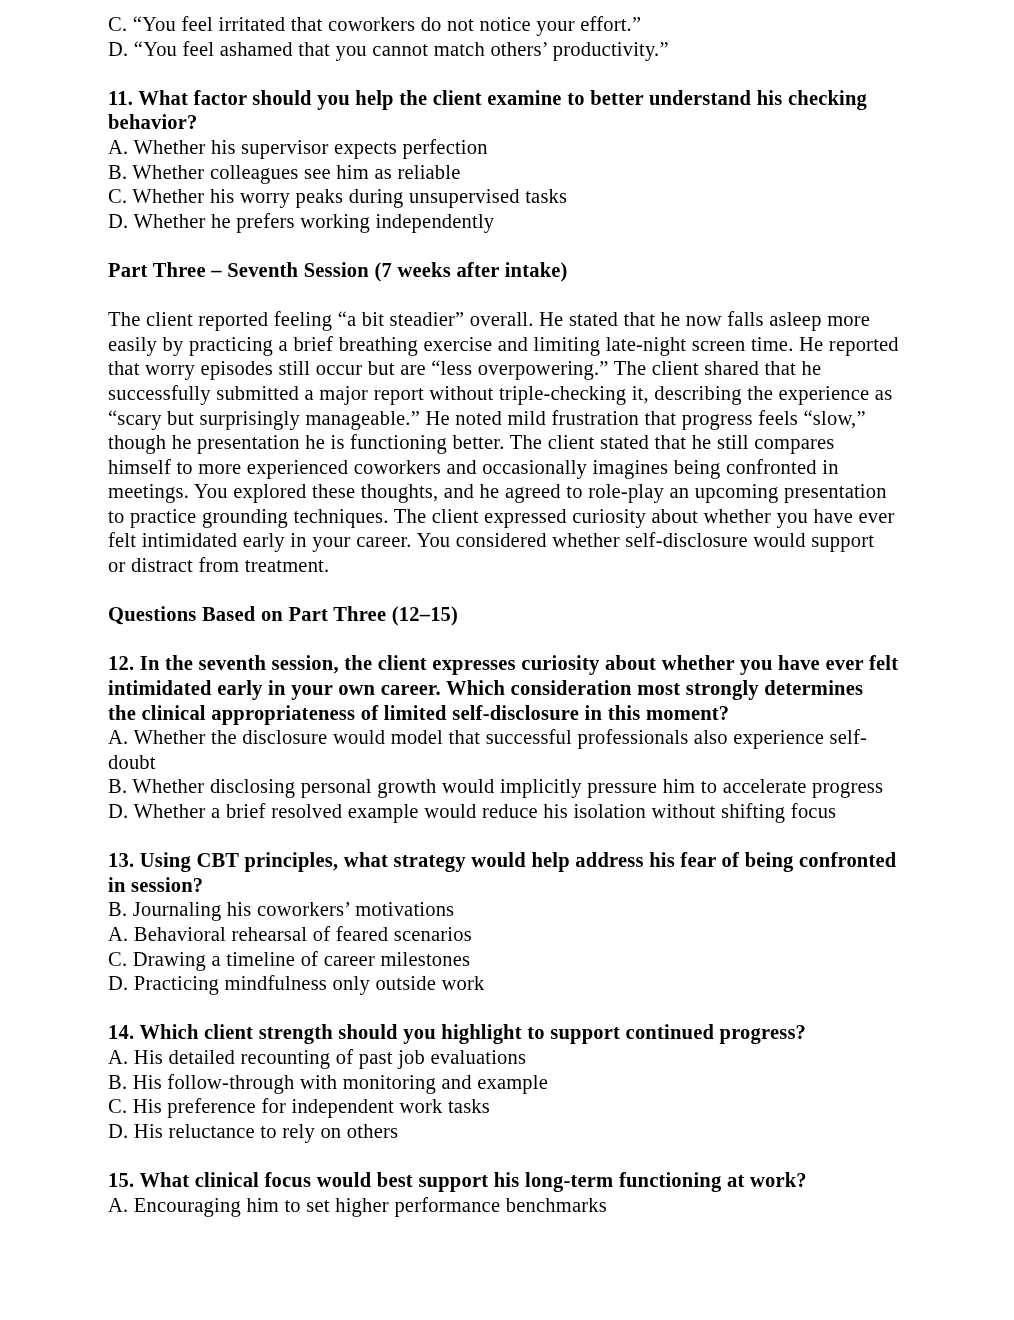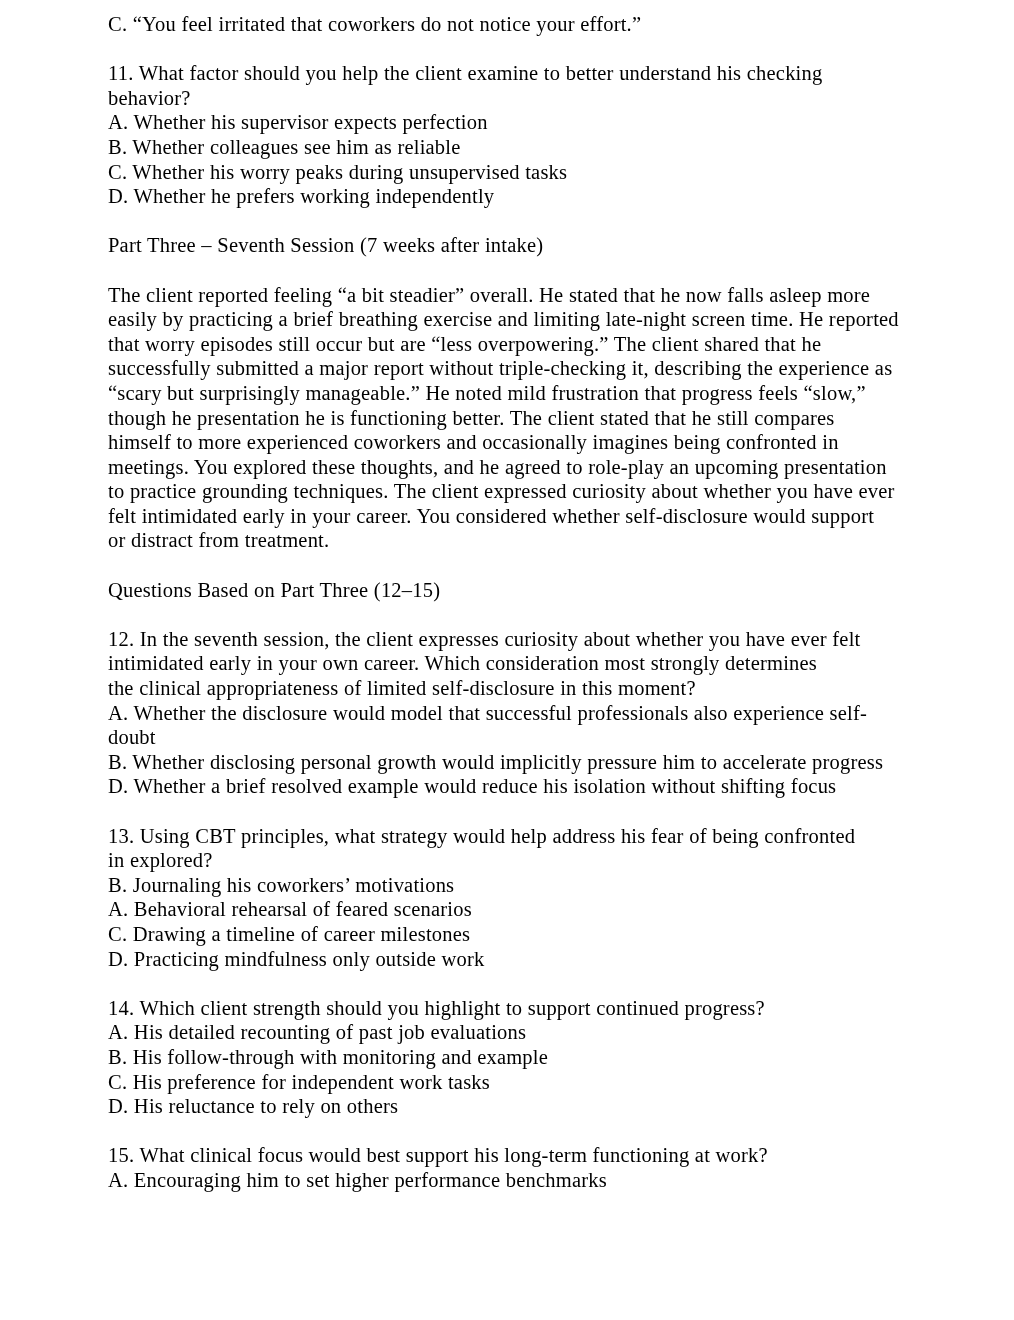--- a/index.html
+++ b/index.html
@@ -26,33 +26,34 @@
     width: 802px;
   }
   .line {
     font-size: 20.5px;
     line-height: 24.6px;
     letter-spacing: 0.01em;
     white-space: pre-wrap;
     word-spacing: 0.01em;
   }
   .bold {
-    font-weight: normal;
+    font-weight: bold;
   }
   .spacer {
     height: 24.6px;
   }
 </style>
 </head>
 <body>
 
 <div class="page">
 
   <div class="block">
     <div class="line">C. “You feel irritated that coworkers do not notice your effort.”</div>
+    <div class="line">D. “You feel ashamed that you cannot match others’ productivity.”</div>
   </div>
 
   <div class="spacer"></div>
 
   <div class="block">
     <div class="line bold">11. What factor should you help the client examine to better understand his checking</div>
     <div class="line bold">behavior?</div>
     <div class="line">A. Whether his supervisor expects perfection</div>
     <div class="line">B. Whether colleagues see him as reliable</div>
     <div class="line">C. Whether his worry peaks during unsupervised tasks</div>
@@ -96,21 +97,21 @@
     <div class="line">A. Whether the disclosure would model that successful professionals also experience self-
 doubt</div>
     <div class="line">B. Whether disclosing personal growth would implicitly pressure him to accelerate progress</div>
     <div class="line">D. Whether a brief resolved example would reduce his isolation without shifting focus</div>
   </div>
 
   <div class="spacer"></div>
 
   <div class="block">
     <div class="line bold">13. Using CBT principles, what strategy would help address his fear of being confronted</div>
-    <div class="line bold">in explored?</div>
+    <div class="line bold">in session?</div>
     <div class="line">B. Journaling his coworkers’ motivations</div>
     <div class="line">A. Behavioral rehearsal of feared scenarios</div>
     <div class="line">C. Drawing a timeline of career milestones</div>
     <div class="line">D. Practicing mindfulness only outside work</div>
   </div>
 
   <div class="spacer"></div>
 
   <div class="block">
     <div class="line bold">14. Which client strength should you highlight to support continued progress?</div>

